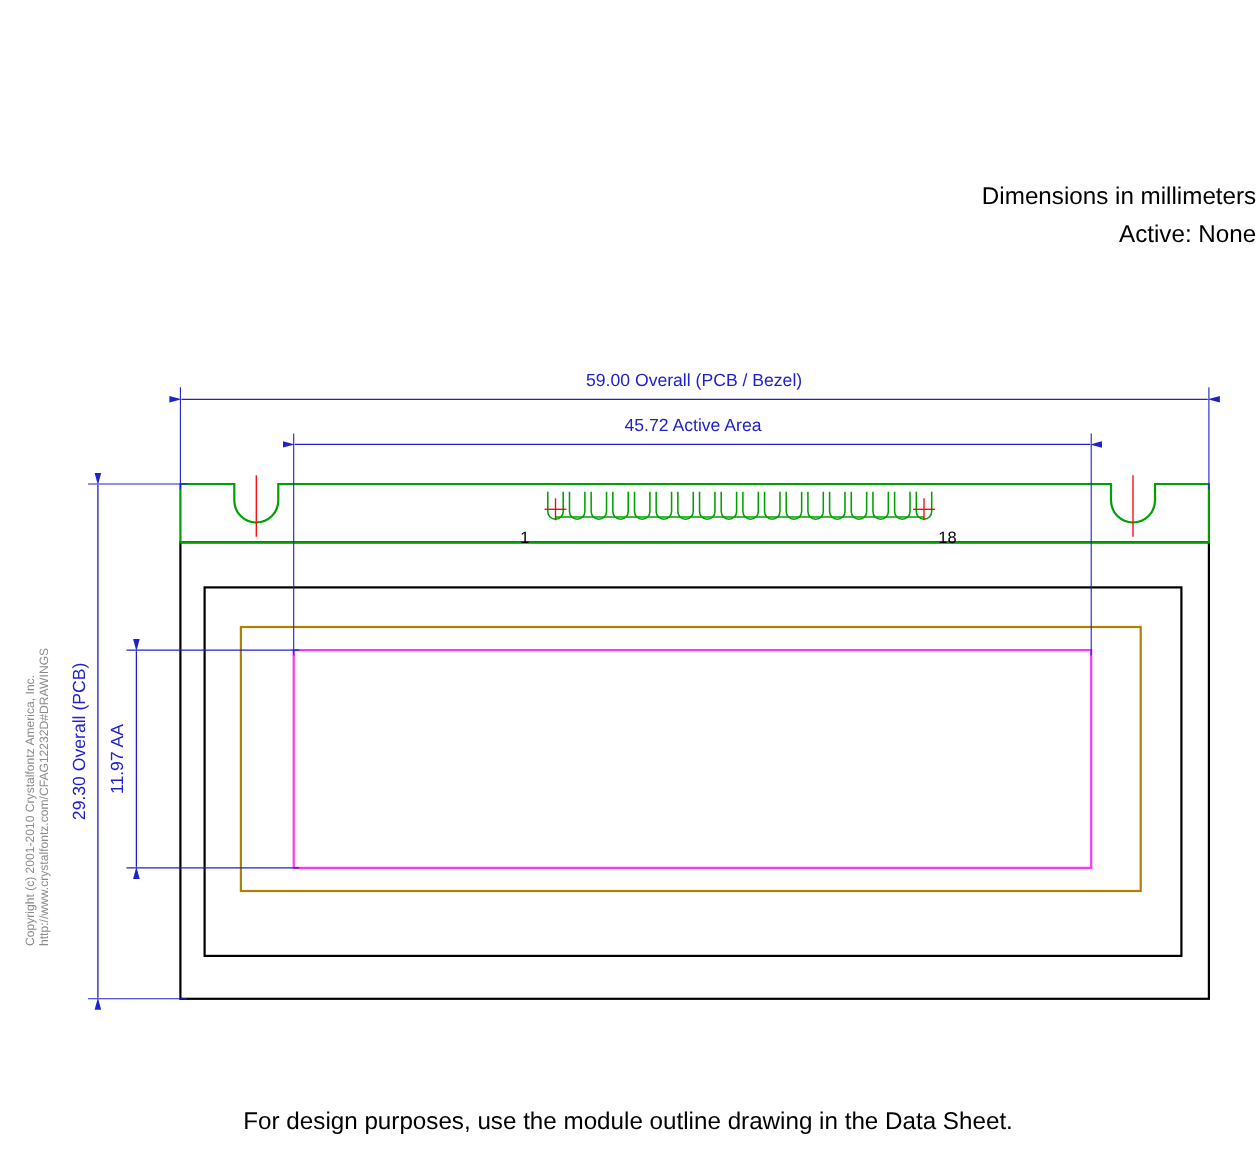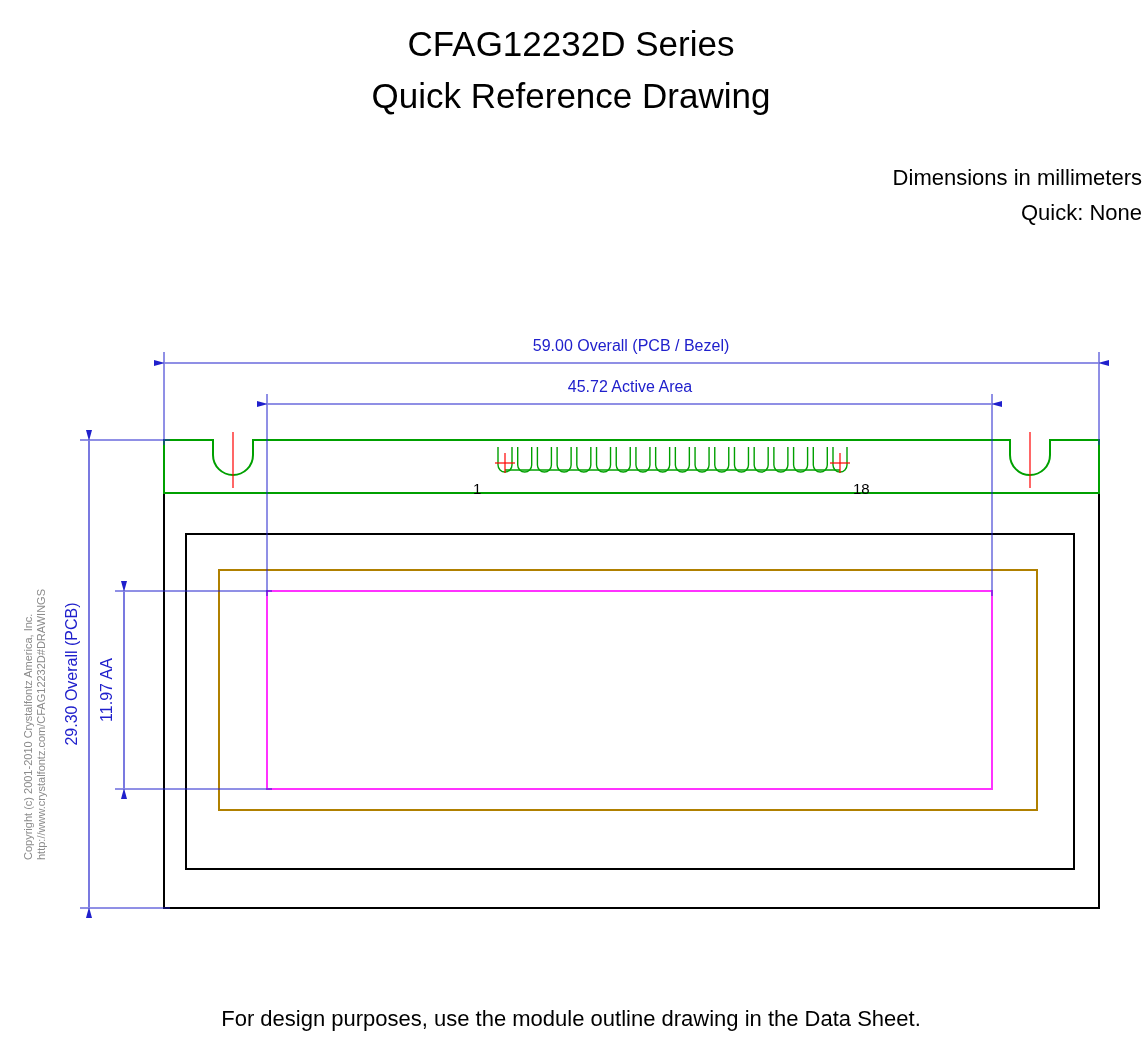--- a/index.html
+++ b/index.html
@@ -88,28 +88,24 @@
     font-family: "Liberation Sans", sans-serif;
     font-size: 15px;
     fill: #000000;
   }
 </style>
 </head>
 <body>
 
 <div id="page">
 
-  <div class="title-block">
-    <div class="title-line">CFAG12232D Series</div>
-    <div class="title-line">Quick Reference Drawing</div>
-  </div>
 
   <div class="subtitle-block">
     <div class="subtitle-line">Dimensions in millimeters</div>
-    <div class="subtitle-line">Quick: None</div>
+    <div class="subtitle-line">Active: None</div>
   </div>
 
   <div id="copyright-wrap">
     <div class="copyright" id="copy1">Copyright (c) 2001-2010 Crystalfontz America, Inc.</div>
     <div class="copyright" id="copy2">http://www.crystalfontz.com/CFAG12232D#DRAWINGS</div>
   </div>
 
   <svg class="drawing" viewBox="0 0 1142 1049">
     <defs>
       <marker id="arrL" markerWidth="12" markerHeight="8" refX="11" refY="4" orient="auto" markerUnits="userSpaceOnUse">

